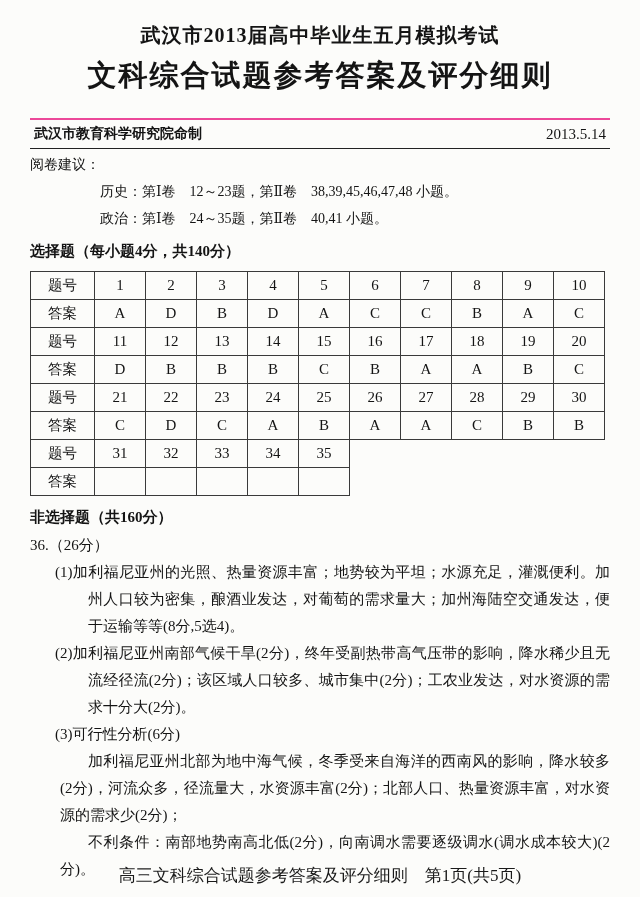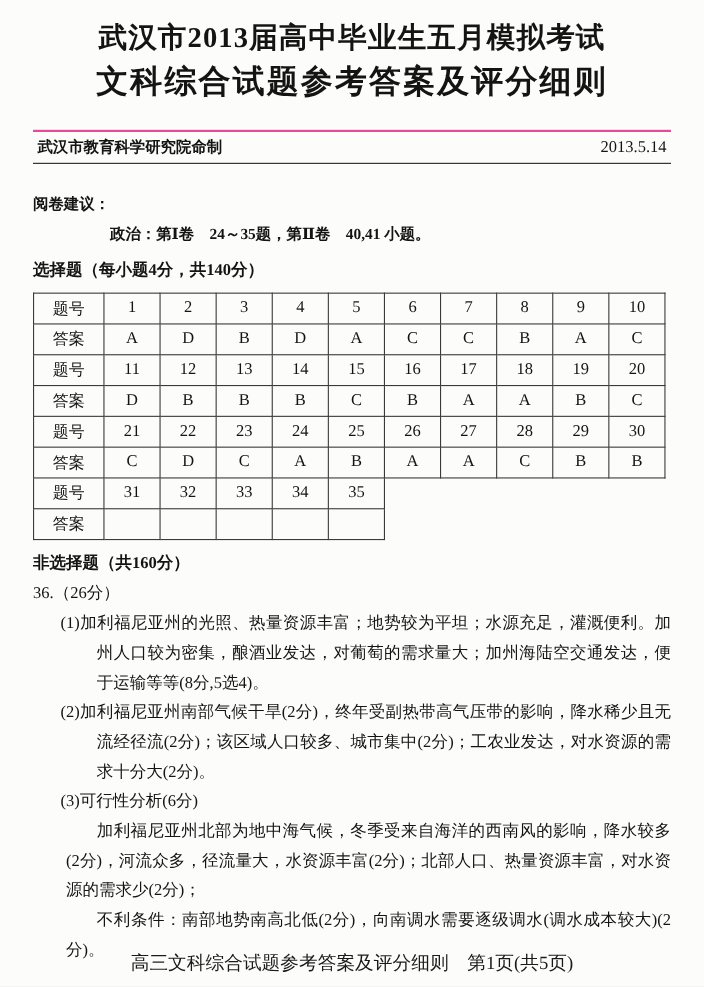--- a/index.html
+++ b/index.html
@@ -2,29 +2,29 @@
 <html><head>
 <meta charset="utf-8">
 <style>
   * { margin:0; padding:0; box-sizing:border-box; }
   html,body { background:#e9e9e6; }
   body { font-family:"Liberation Serif","DejaVu Serif",serif; color:#141414; }
   .page {
     position:relative; width:640px; height:897px; margin:0 auto;
     background:#fcfcfa; padding:16px 30px 0 30px; overflow:hidden;
   }
-  .title1 { text-align:center; font-size:26px; font-weight:700; letter-spacing:1px; line-height:30px; margin-top:4px; }
+  .title1 { text-align:center; font-size:20px; font-weight:700; letter-spacing:1px; line-height:30px; margin-top:4px; }
   .title2 { text-align:center; font-size:29px; font-weight:700; letter-spacing:2px; line-height:38px; margin-top:6px; }
   .meta-bar {
     margin-top:24px; border-top:2px solid #ec4899; border-bottom:1.5px solid #222;
     display:flex; justify-content:space-between; align-items:center; padding:5px 4px;
   }
   .issuer { font-weight:700; font-size:14px; }
   .doc-date { font-size:15px; }
-  .grading { margin-top:24px; font-size:14px; font-weight:700; line-height:27px; }
+  .grading { margin-top:2px; font-size:14px; font-weight:400; line-height:27px; }
   .grading-first { display:flex; }
   .grading-label { white-space:nowrap; }
   .grading-cont { padding-left:70px; }
   .sec-title { margin-top:6px; font-size:15px; font-weight:700; line-height:26px; }
   table.answers { border-collapse:collapse; table-layout:fixed; width:575px; margin-top:7px; }
   table.answers td {
     border:1px solid #3a3a3a; height:28px; text-align:center;
     font-size:15px; vertical-align:middle; background:#fcfcfa;
   }
   table.answers td.rowhead { font-size:14.5px; }
@@ -47,20 +47,21 @@
 
   <div class="meta-bar">
     <span class="issuer">武汉市教育科学研究院命制</span>
     <span class="doc-date">2013.5.14</span>
   </div>
 
   <div class="grading">
     <div class="grading-first">
       <span class="grading-label">阅卷建议：</span>
     </div>
+    <div class="grading-cont">历史：第Ⅰ卷　12～23题，第Ⅱ卷　38,39,45,46,47,48 小题。</div>
     <div class="grading-cont">政治：第Ⅰ卷　24～35题，第Ⅱ卷　40,41 小题。</div>
   </div>
 
   <div class="sec-title">选择题（每小题4分，共140分）</div>
 
   <table class="answers">
     <colgroup>
       <col style="width:64px">
       <col style="width:51px">
         <col style="width:51px">

